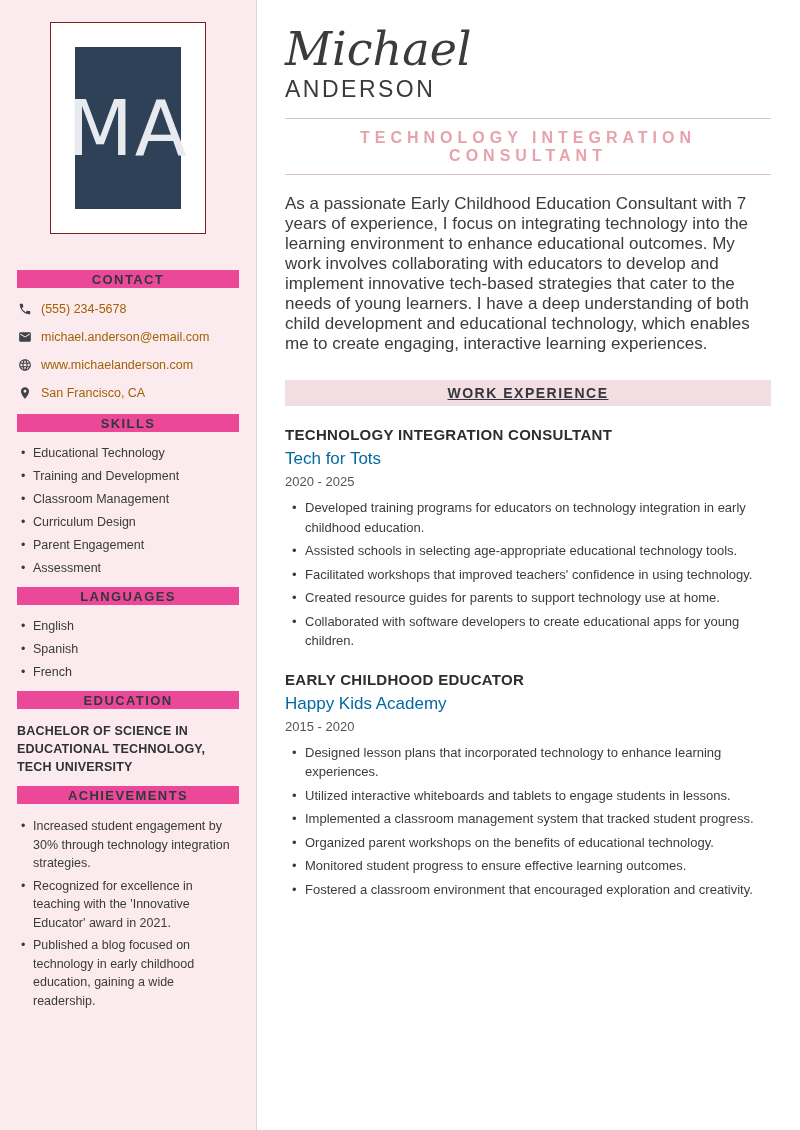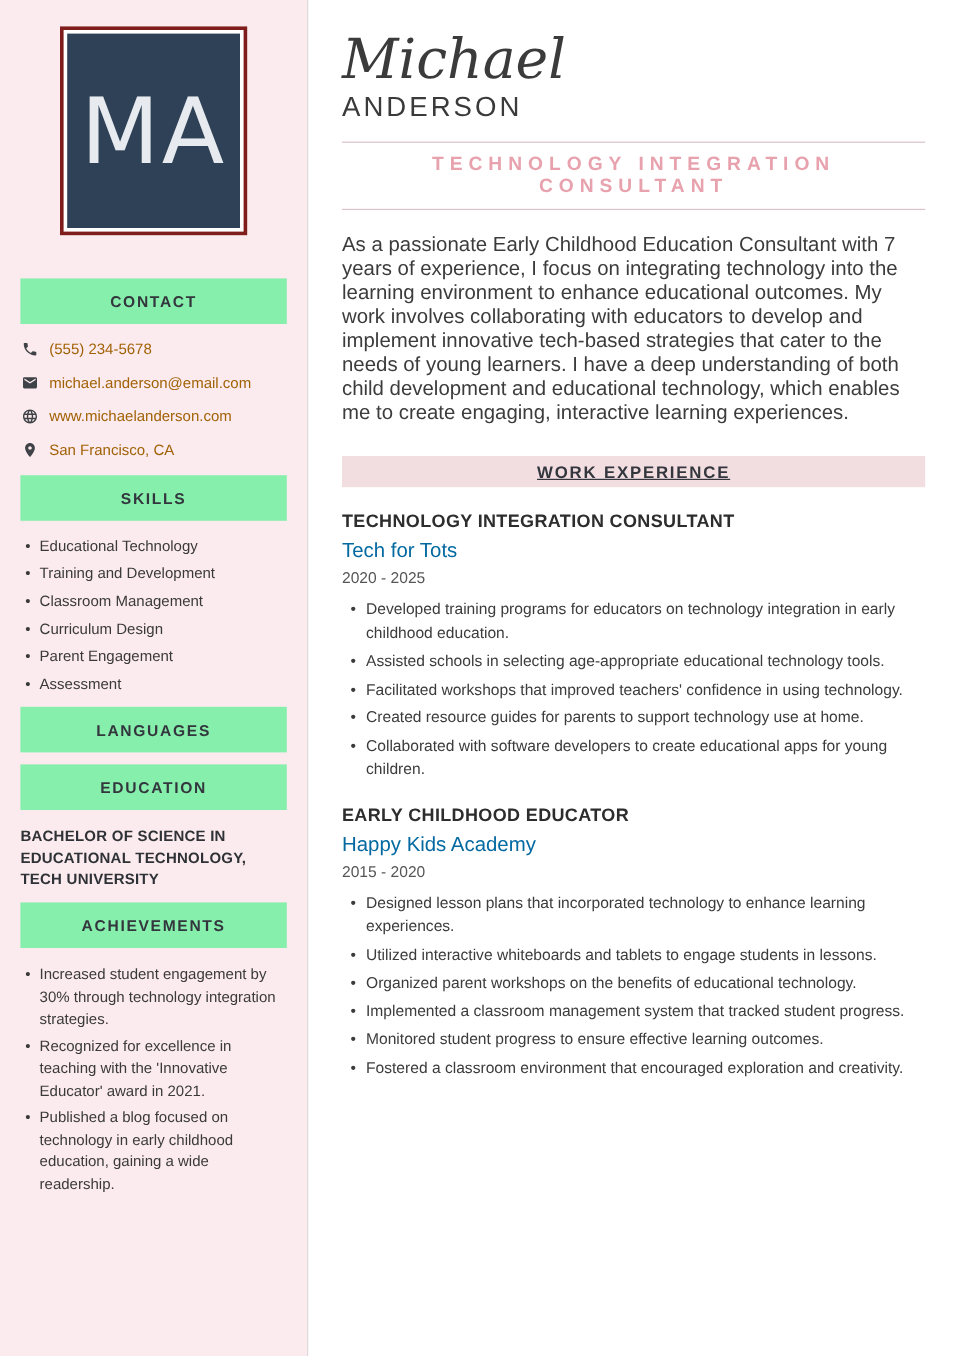--- a/index.html
+++ b/index.html
@@ -2,25 +2,25 @@
 <html><head>
 <meta charset="utf-8">
 <style>
   * { margin:0; padding:0; box-sizing:border-box; }
   html,body { background:#ffffff; }
   body { font-family:"Liberation Sans", sans-serif; color:#3a3a3a; }
   .page { width:800px; height:1130px; display:flex; background:#fff; overflow:hidden; }
 
   
   .sidebar { width:257px; background:#fcebee; border-right:1px solid #d8d8d8; padding:22px 17px 0 17px; }
-  .avatar-frame { width:156px; margin:0 auto; background:#ffffff; border:3px solid #7f1d1d; padding:3px; }
+  .avatar-frame { width:156px; margin:0 auto; background:#ffffff; border:1px solid #7f1d1d; padding:24px; }
   .avatar-inner { background:#2e4156; height:162px; display:flex; align-items:center; justify-content:center; }
   .avatar-inner span { color:#e7eaee; font-size:76px; font-weight:400; letter-spacing:2px; font-family:"DejaVu Sans", sans-serif; }
 
-  .side-header { background:#86efac; height:38px; display:flex; align-items:center; justify-content:center;
+  .side-header { background:#ec4899; height:18px; display:flex; align-items:center; justify-content:center;
                  font-weight:bold; font-size:13px; letter-spacing:1.4px; color:#33373d; }
   .mt-contact { margin-top:36px; }
   .mt-sect { margin-top:10px; }
 
   .contact-list { list-style:none; padding:14px 1px 0 1px; }
   .contact-list li { display:flex; align-items:flex-start; margin-bottom:13px; font-size:12.5px; line-height:15px; color:#a16207; }
   .c-icon { width:14px; height:14px; margin-right:9px; flex:0 0 14px; display:inline-flex; }
   .c-icon svg { width:14px; height:14px; fill:#3f4246; }
 
   .side-list { list-style:none; padding:13px 2px 0 4px; }
@@ -104,20 +104,25 @@
     <ul class="side-list">
       <li>Educational Technology</li>
       <li>Training and Development</li>
       <li>Classroom Management</li>
       <li>Curriculum Design</li>
       <li>Parent Engagement</li>
       <li>Assessment</li>
     </ul>
 
     <div class="side-header mt-sect">LANGUAGES</div>
+    <ul class="side-list">
+      <li>English</li>
+      <li>Spanish</li>
+      <li>French</li>
+    </ul>
 
     <div class="side-header mt-sect">EDUCATION</div>
     <p class="edu-degree">BACHELOR OF SCIENCE IN EDUCATIONAL TECHNOLOGY, TECH UNIVERSITY</p>
 
     <div class="side-header mt-sect">ACHIEVEMENTS</div>
     <ul class="side-list ach-list">
       <li>Increased student engagement by 30% through technology integration strategies.</li>
       <li>Recognized for excellence in teaching with the 'Innovative Educator' award in 2021.</li>
       <li>Published a blog focused on technology in early childhood education, gaining a wide readership.</li>
     </ul>
@@ -149,21 +154,21 @@
       </ul>
     </section>
 
     <section class="job">
       <h3>EARLY CHILDHOOD EDUCATOR</h3>
       <div class="company">Happy Kids Academy</div>
       <div class="dates">2015 - 2020</div>
       <ul class="main-bullets">
         <li>Designed lesson plans that incorporated technology to enhance learning experiences.</li>
         <li>Utilized interactive whiteboards and tablets to engage students in lessons.</li>
+        <li>Implemented a classroom management system that tracked student progress.</li>
         <li>Organized parent workshops on the benefits of educational technology.</li>
-        <li>Implemented a classroom management system that tracked student progress.</li>
         <li>Monitored student progress to ensure effective learning outcomes.</li>
         <li>Fostered a classroom environment that encouraged exploration and creativity.</li>
       </ul>
     </section>
 
   </main>
 </div>
 
 </body></html>

